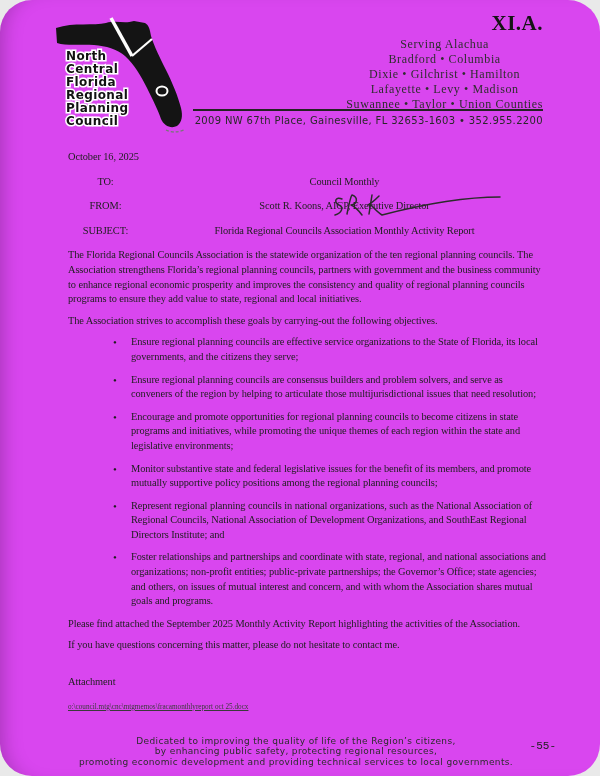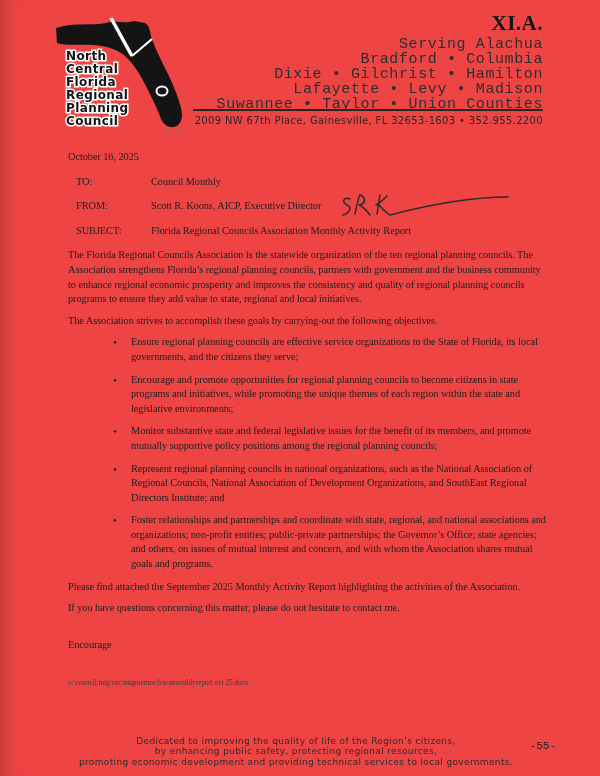--- a/index.html
+++ b/index.html
@@ -1,57 +1,57 @@
 <!DOCTYPE html>
 <html><head>
 <meta charset="utf-8">
 <style>
   html,body{margin:0;padding:0;background:#e9e9e9;}
   .page{
-    position:relative;width:600px;height:776px;background:#ef4444;
+    position:relative;width:600px;height:776px;background:#d946ef;
     overflow:hidden;margin:0 auto;
     box-shadow:inset 16px 0 20px -14px rgba(0,0,0,.25);
-    font-family:"Liberation Serif",serif;color:#1e1e1e;
+    font-family:"Liberation Serif",serif;color:#1e1e1e;border-radius:32px;
   }
   
   .agenda-item{
     position:absolute;top:11px;right:57px;
     font-family:"Liberation Serif",serif;font-weight:700;font-size:21px;
     letter-spacing:.5px;color:#141414;
   }
   .counties{
-    position:absolute;top:37px;right:57px;text-align:right;
-    font-family:Liberation Mono, monospace;font-size:15px;line-height:15px;
+    position:absolute;top:37px;right:57px;text-align:center;
+    font-family:Liberation Serif, serif;font-size:12px;line-height:15px;
     letter-spacing:.6px;color:#2e2e2e;
   }
   .hrule{position:absolute;left:193px;right:57px;top:109px;height:2px;background:#242424;}
   .address{
     position:absolute;top:115px;right:57px;
     font-family:"DejaVu Sans",sans-serif;font-size:10px;
     letter-spacing:.35px;color:#282828;
   }
   .logo{position:absolute;left:54px;top:12px;}
   
   .memo{
     position:absolute;left:68px;top:142px;width:478px;
     font-size:10.4px;line-height:14.6px;letter-spacing:-.1px;
   }
   .date-line{margin:8px 0 10px 0;}
-  .field-row{display:flex;margin:0 0 10px 8px;position:relative;}
+  .field-row{display:flex;margin:0 0 10px 0;position:relative;text-align:center;}
   .field-label{width:75px;flex:0 0 75px;}
   .field-value{flex:1;}
   .signature-svg{position:absolute;left:262px;top:-15px;pointer-events:none;}
   .para{margin:4px 0 7px 0;}
   .objectives{list-style:none;margin:7px 0 7px 0;padding:0;}
   .objectives li{position:relative;padding-left:63px;margin:0 0 8px 0;max-width:470px;}
   .objectives li::before{
     content:"\2022";position:absolute;left:45px;top:0;font-size:11px;color:#1e1e1e;
   }
   .attachment-line{margin:22px 0 0 0;}
-  .filepath{margin:24px 0 0 0;font-size:7.2px;letter-spacing:0;color:#3a3a3a;}
+  .filepath{margin:10px 0 0 0;font-size:7.2px;letter-spacing:0;color:#3a3a3a;text-decoration:underline;}
   
   .footer{
     position:absolute;left:6px;top:736px;width:580px;text-align:center;
     font-family:"DejaVu Sans",sans-serif;font-size:9px;line-height:10.4px;
     letter-spacing:.35px;color:#2c2c2c;
   }
   .page-number{
     position:absolute;right:44px;top:740px;
     font-family:Liberation Mono, monospace;font-size:11px;color:#222;
   }
@@ -121,30 +121,31 @@
     <div class="field-row">
       <span class="field-label">SUBJECT:</span>
       <span class="field-value">Florida Regional Councils Association Monthly Activity Report</span>
     </div>
 
     <p class="para">The Florida Regional Councils Association is the statewide organization of the ten regional planning councils. The Association strengthens Florida’s regional planning councils, partners with government and the business community to enhance regional economic prosperity and improves the consistency and quality of regional planning councils programs to ensure they add value to state, regional and local initiatives.</p>
     <p class="para">The Association strives to accomplish these goals by carrying-out the following objectives.</p>
 
     <ul class="objectives">
       <li>Ensure regional planning councils are effective service organizations to the State of Florida, its local governments, and the citizens they serve;</li>
+      <li>Ensure regional planning councils are consensus builders and problem solvers, and serve as conveners of the region by helping to articulate those multijurisdictional issues that need resolution;</li>
       <li>Encourage and promote opportunities for regional planning councils to become citizens in state programs and initiatives, while promoting the unique themes of each region within the state and legislative environments;</li>
       <li>Monitor substantive state and federal legislative issues for the benefit of its members, and promote mutually supportive policy positions among the regional planning councils;</li>
       <li>Represent regional planning councils in national organizations, such as the National Association of Regional Councils, National Association of Development Organizations, and SouthEast Regional Directors Institute; and</li>
       <li>Foster relationships and partnerships and coordinate with state, regional, and national associations and organizations; non-profit entities; public-private partnerships; the Governor’s Office; state agencies; and others, on issues of mutual interest and concern, and with whom the Association shares mutual goals and programs.</li>
     </ul>
 
     <p class="para">Please find attached the September 2025 Monthly Activity Report highlighting the activities of the Association.</p>
     <p class="para">If you have questions concerning this matter, please do not hesitate to contact me.</p>
 
-    <p class="attachment-line">Encourage</p>
+    <p class="attachment-line">Attachment</p>
     <p class="filepath">o:\council.mtg\cnc\mtgmemos\fracamonthlyreport oct 25.docx</p>
   </div>
 
   <div class="footer">
     <div>Dedicated to improving the quality of life of the Region’s citizens,</div>
     <div>by enhancing public safety, protecting regional resources,</div>
     <div>promoting economic development and providing technical services to local governments.</div>
   </div>
   <div class="page-number">-55-</div>
 

